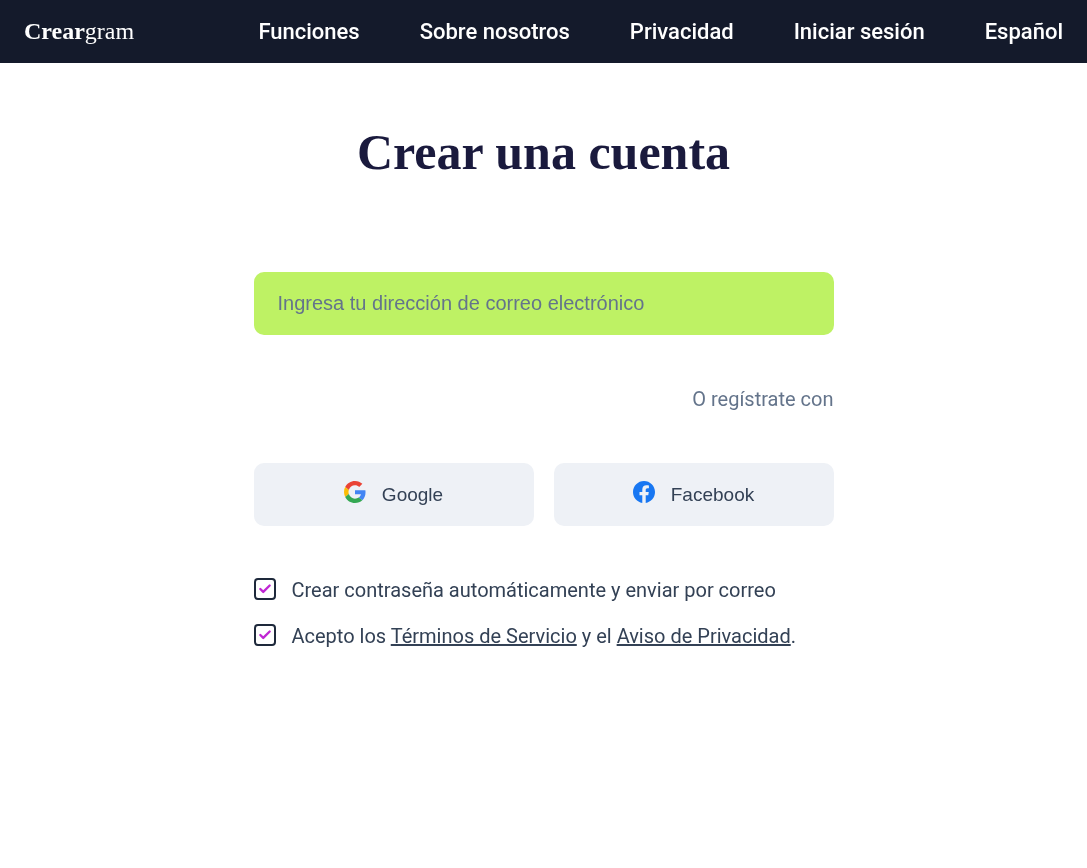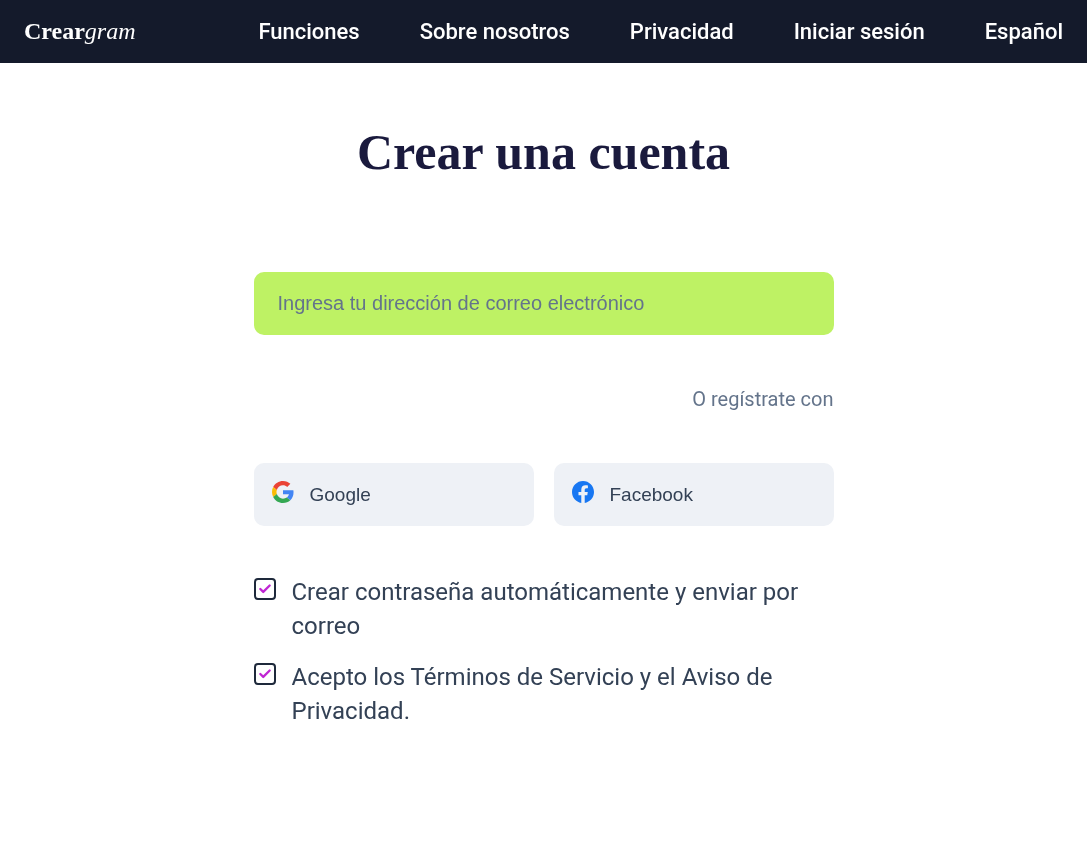--- a/index.html
+++ b/index.html
@@ -19,21 +19,20 @@
       padding: 18px 24px;
       gap: 40px;
     }
     .logo {
       font-size: 24px;
       color: #fff;
       font-weight: 700;
       font-family: Georgia, serif;
     }
     .logo .italic {
-      font-style: italic;
       font-weight: 400;
     }
     .nav-links {
       display: flex;
       gap: 60px;
       margin-left: auto;
       justify-content: flex-end;
     }
     .nav-link {
       color: #fff;
@@ -76,60 +75,62 @@
     }
     .social-row {
       display: flex;
       gap: 20px;
       margin-bottom: 50px;
     }
     .social-btn {
       flex: 1;
       display: flex;
       align-items: center;
+      justify-content: center;
       gap: 16px;
       padding: 18px;
       background: #eef1f6;
       border: none;
       border-radius: 10px;
       font-size: 19px;
       color: #334155;
       cursor: pointer;
     }
     .social-btn svg {
       width: 22px;
       height: 22px;
     }
     .checkbox-row {
       display: flex;
       align-items: flex-start;
       gap: 16px;
       text-align: left;
       margin-bottom: 18px;
-      font-size: 24px;
+      font-size: 20px;
       color: #334155;
       line-height: 1.4;
     }
     .checkbox {
       width: 22px;
       height: 22px;
       border: 2px solid #1e293b;
       border-radius: 4px;
       display: flex;
       align-items: center;
       justify-content: center;
       flex-shrink: 0;
       margin-top: 2px;
       cursor: pointer;
     }
     .checkbox svg {
       width: 14px;
       height: 14px;
     }
     .link {
+      text-decoration: underline;
       cursor: pointer;
       color: #334155;
       margin-top: 12px;
     }
     .submit-btn {
       margin-top: 70px;
       padding: 16px 52px;
       border: none;
       border-radius: 999px;
       background: linear-gradient(90deg, #e0336e 0%, #9b4bcc 45%, #4a5ee8 100%);

